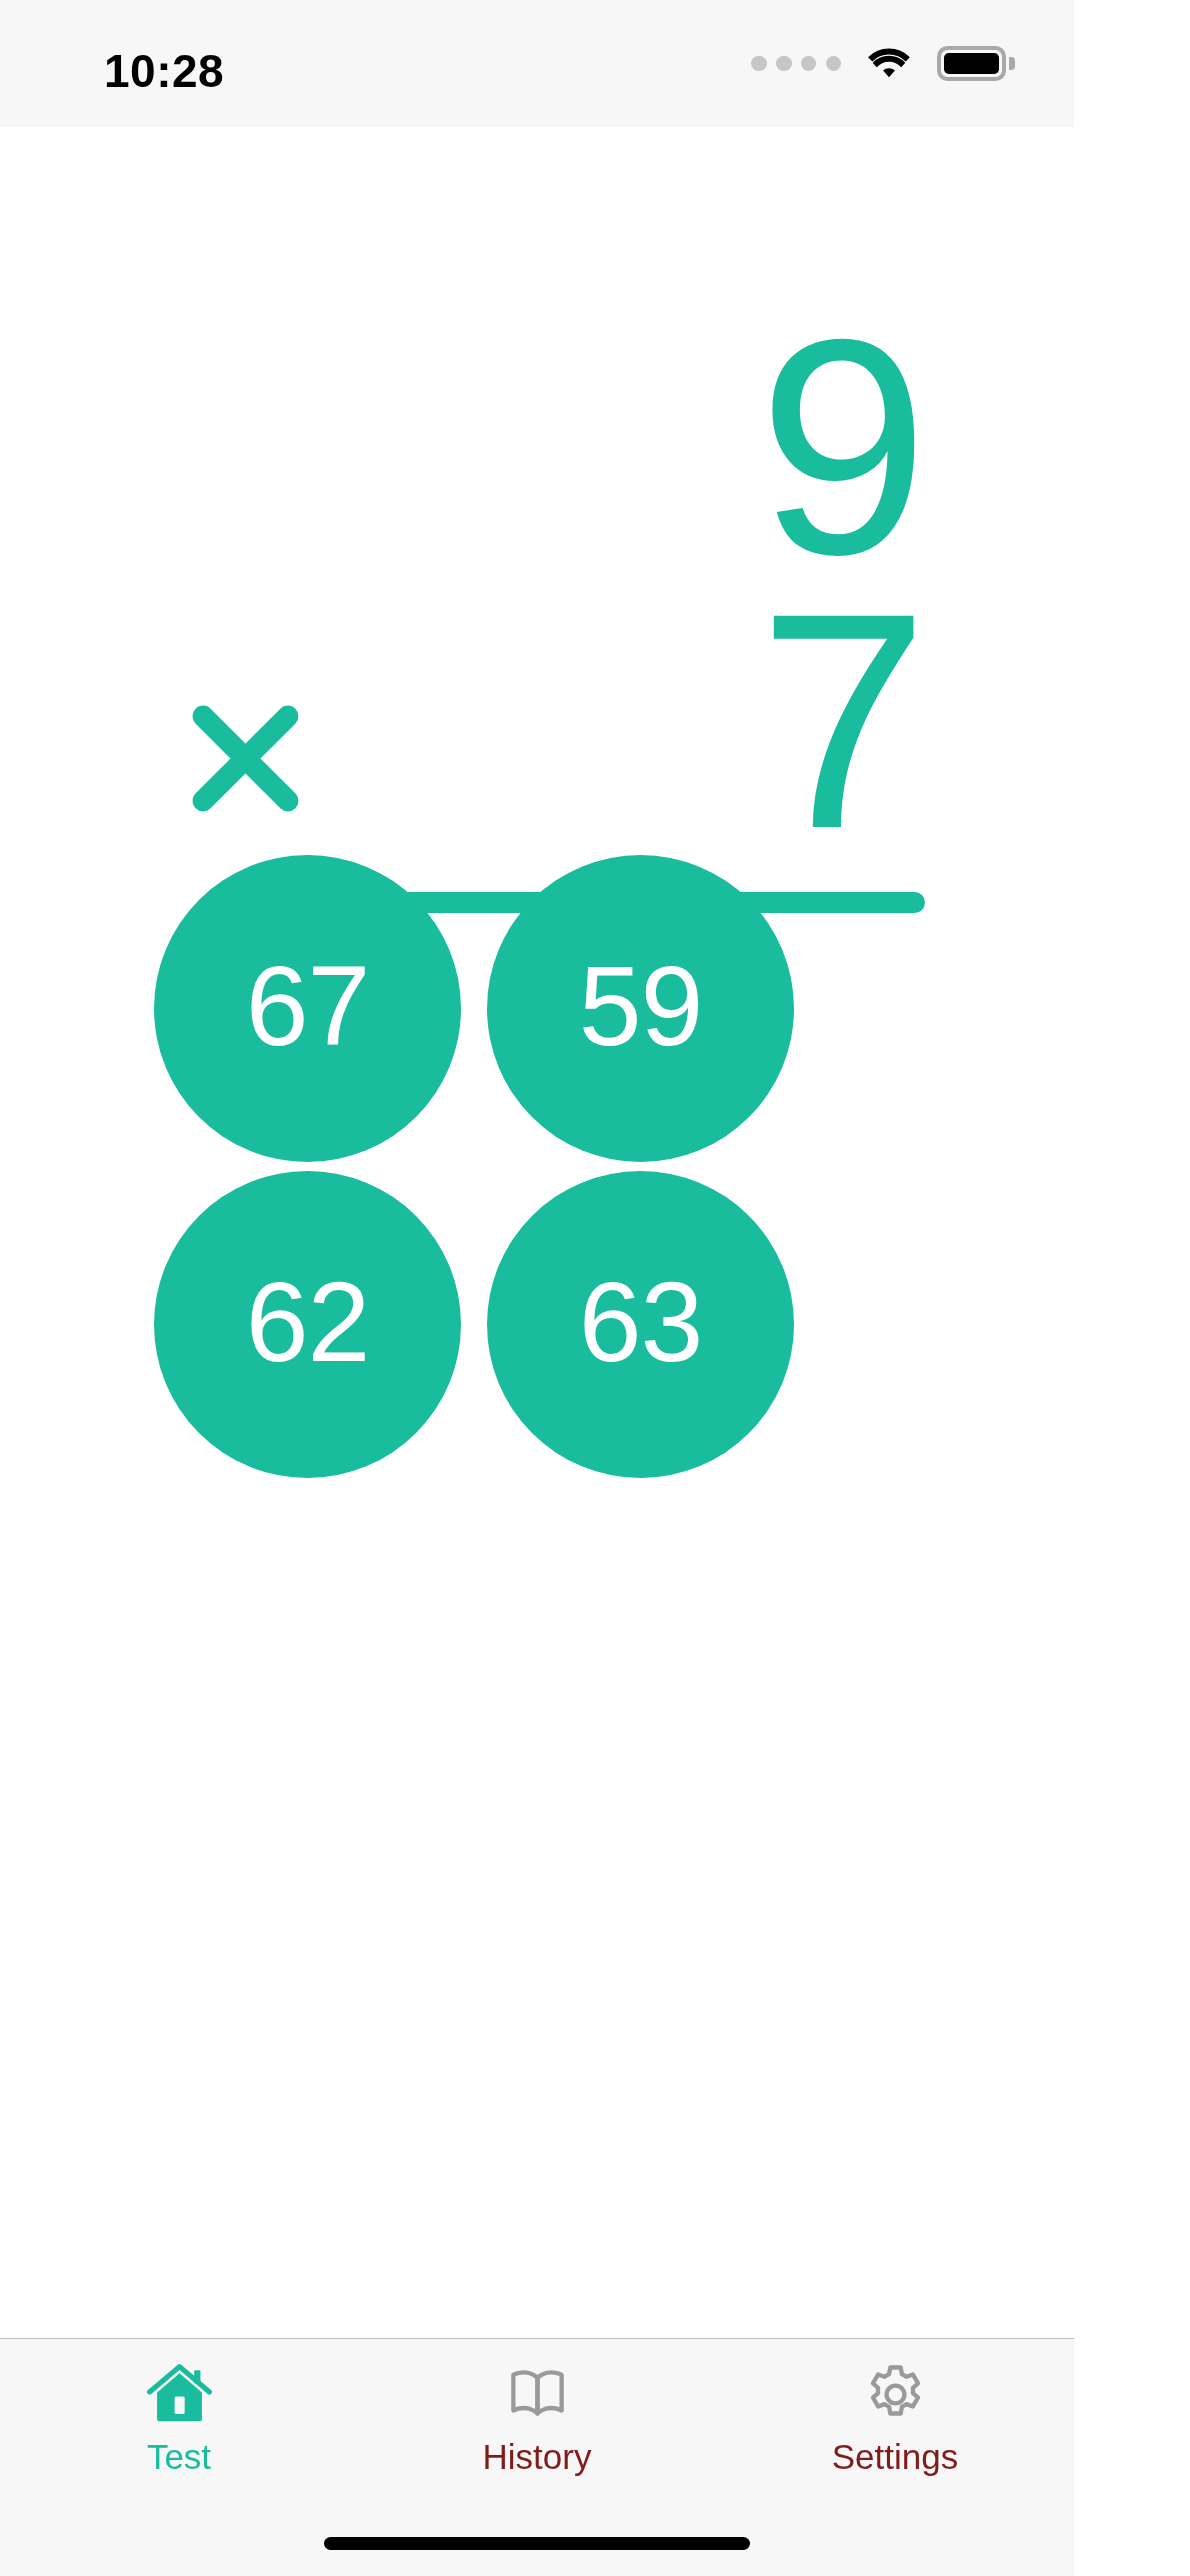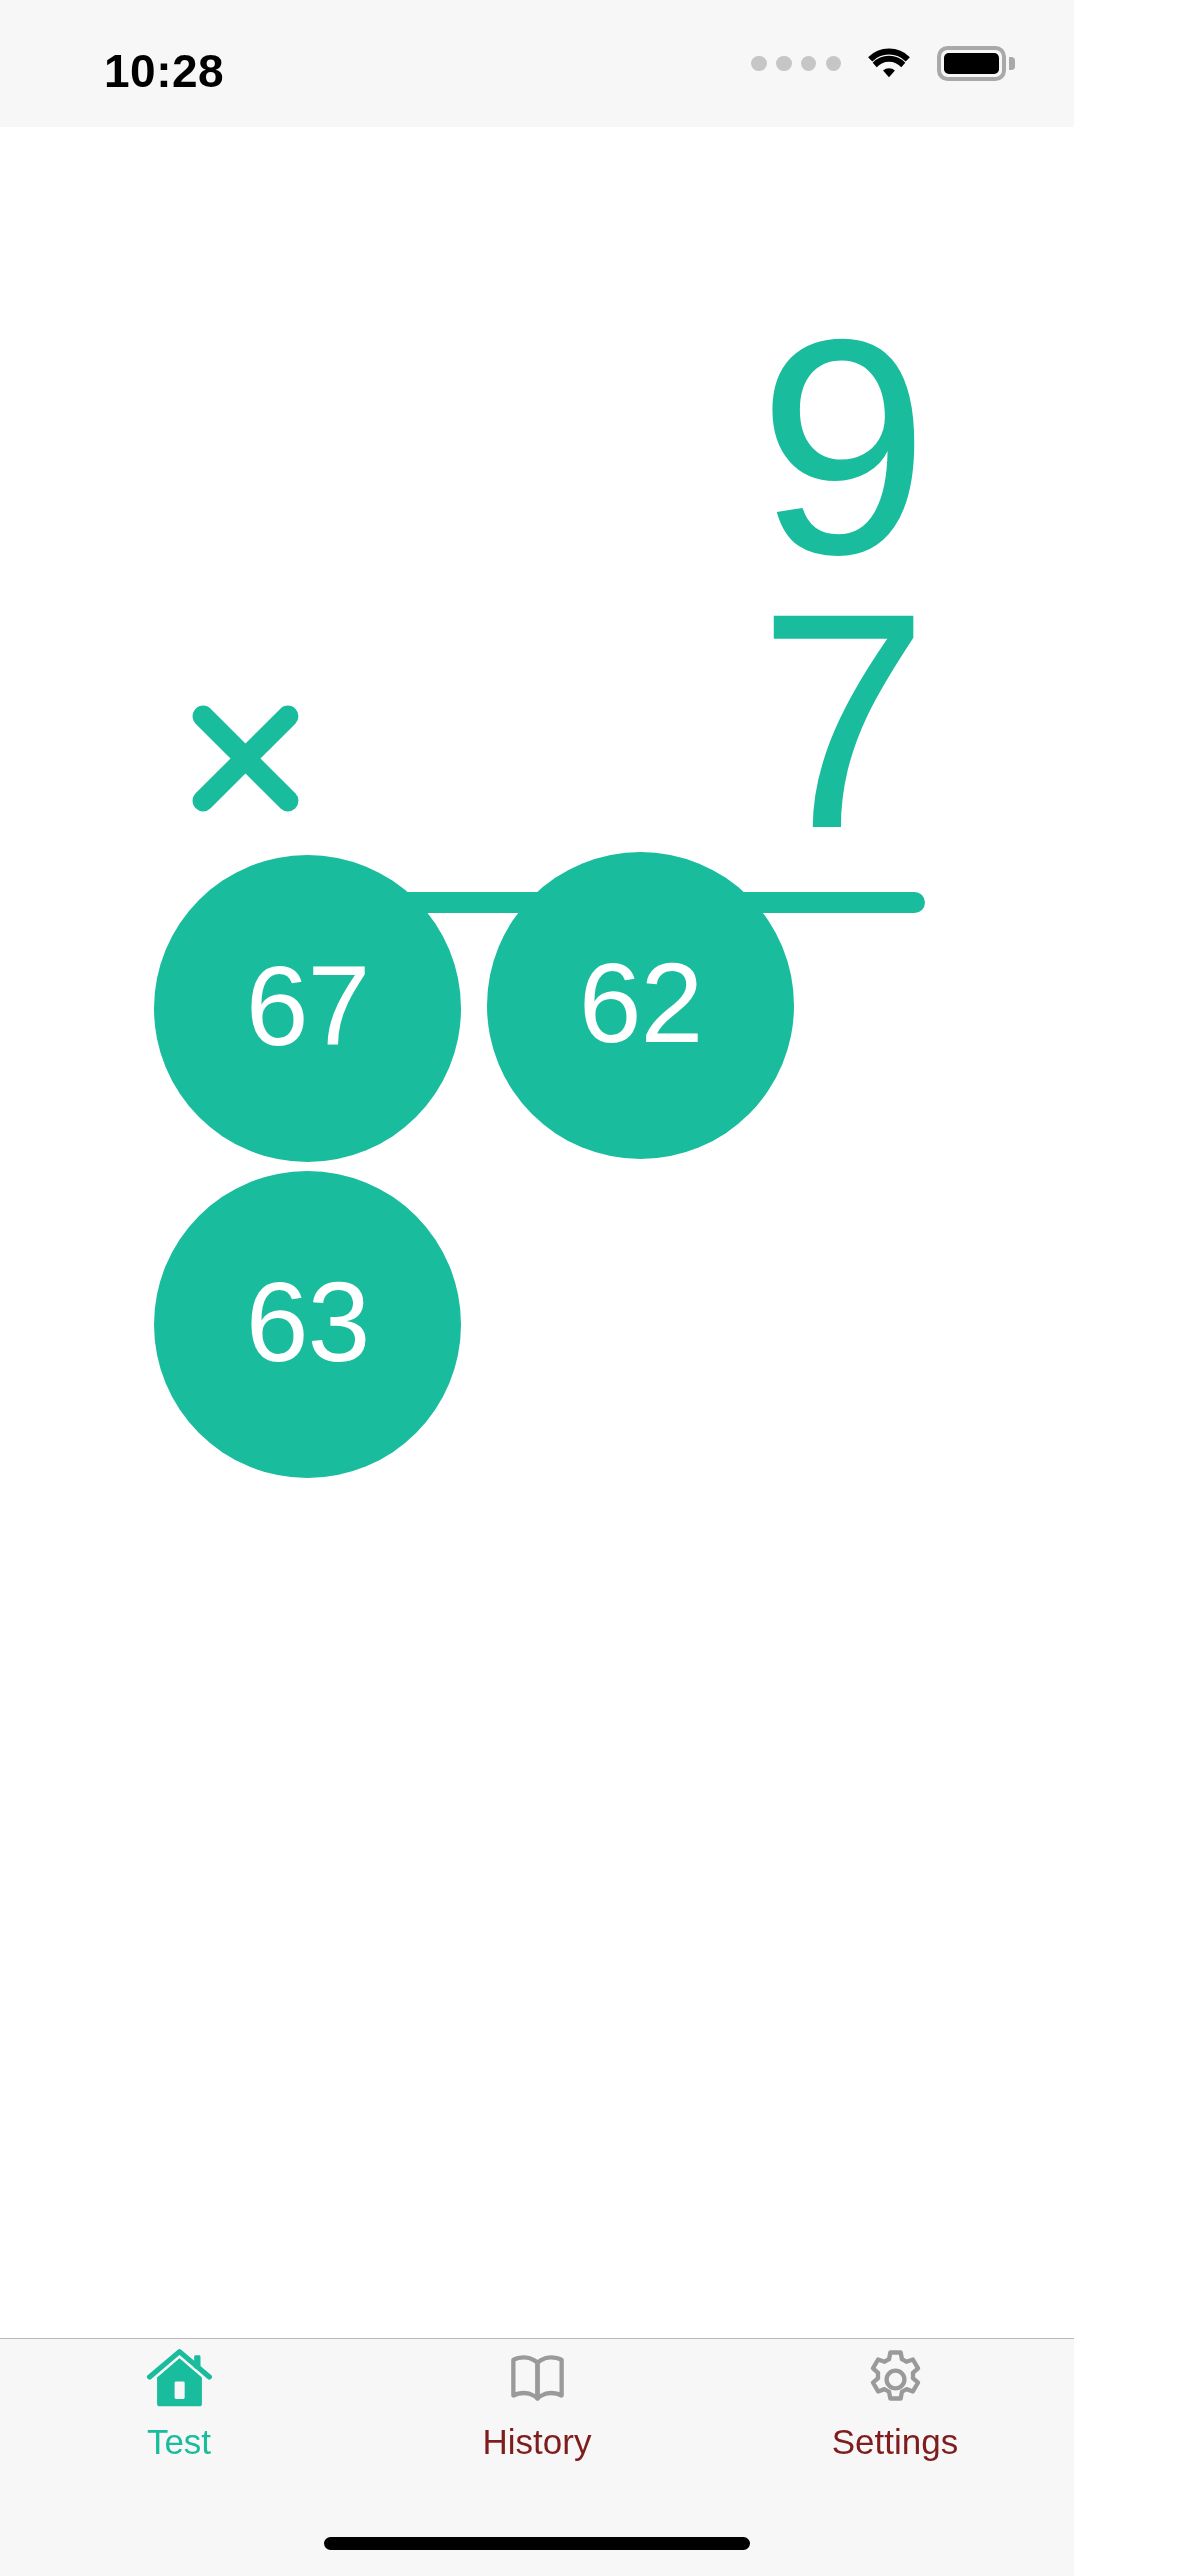--- a/index.html
+++ b/index.html
@@ -173,21 +173,21 @@
   }
 
   
   .tab-bar {
     flex:0 0 173px;
     height:173px;
     background:#f7f7f7;
     border-top:1.9px solid #b9b9b9;
     display:flex;
     align-items:flex-start;
-    padding-top:6px;
+    padding-top:21px;
   }
   .tab-item {
     flex:1 1 0;
     display:flex; flex-direction:column;
     align-items:center; gap:9.6px;
     cursor:pointer;
     background:transparent; border:none;
   }
   .tab-icon { display:block; width:69px; height:69px; }
   .tab-label {
@@ -250,20 +250,21 @@
           <line x1="6" y1="6" x2="34" y2="34" stroke="#19bc9c" stroke-width="7" stroke-linecap="round"></line>
           <line x1="34" y1="6" x2="6" y2="34" stroke="#19bc9c" stroke-width="7" stroke-linecap="round"></line>
         </svg>
         <span class="operand">7</span>
       </div>
       <div class="fraction-bar"></div>
     </div>
 
     <div class="answers">
       <button class="answer-btn">67</button>
+      <button class="answer-btn">59</button>
       <button class="answer-btn answer-row2">62</button>
       <button class="answer-btn answer-row2">63</button>
     </div>
 
   </div>
 
   <div class="tab-bar">
 
     <button class="tab-item active">
       <svg class="tab-icon" viewBox="0 0 24 24">

